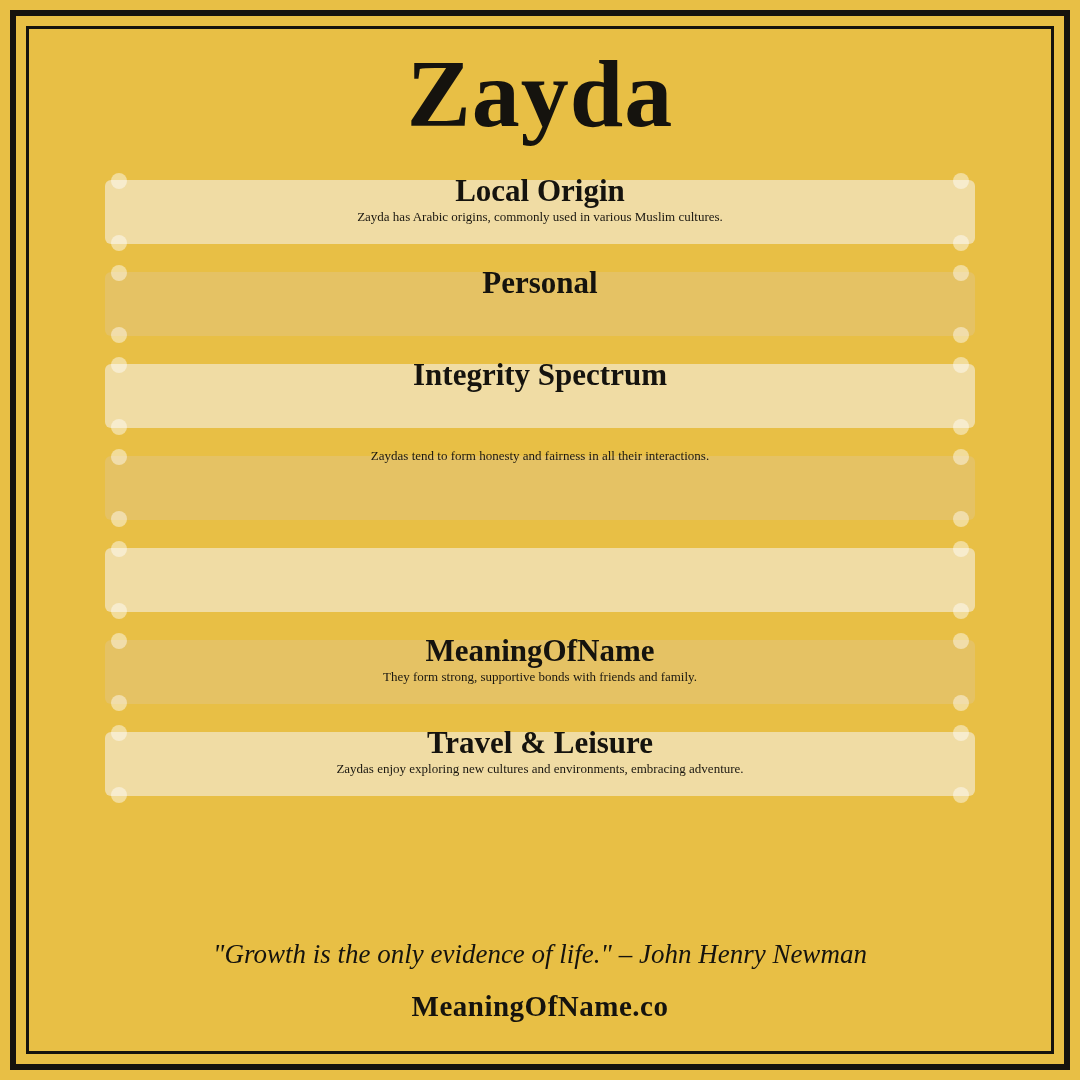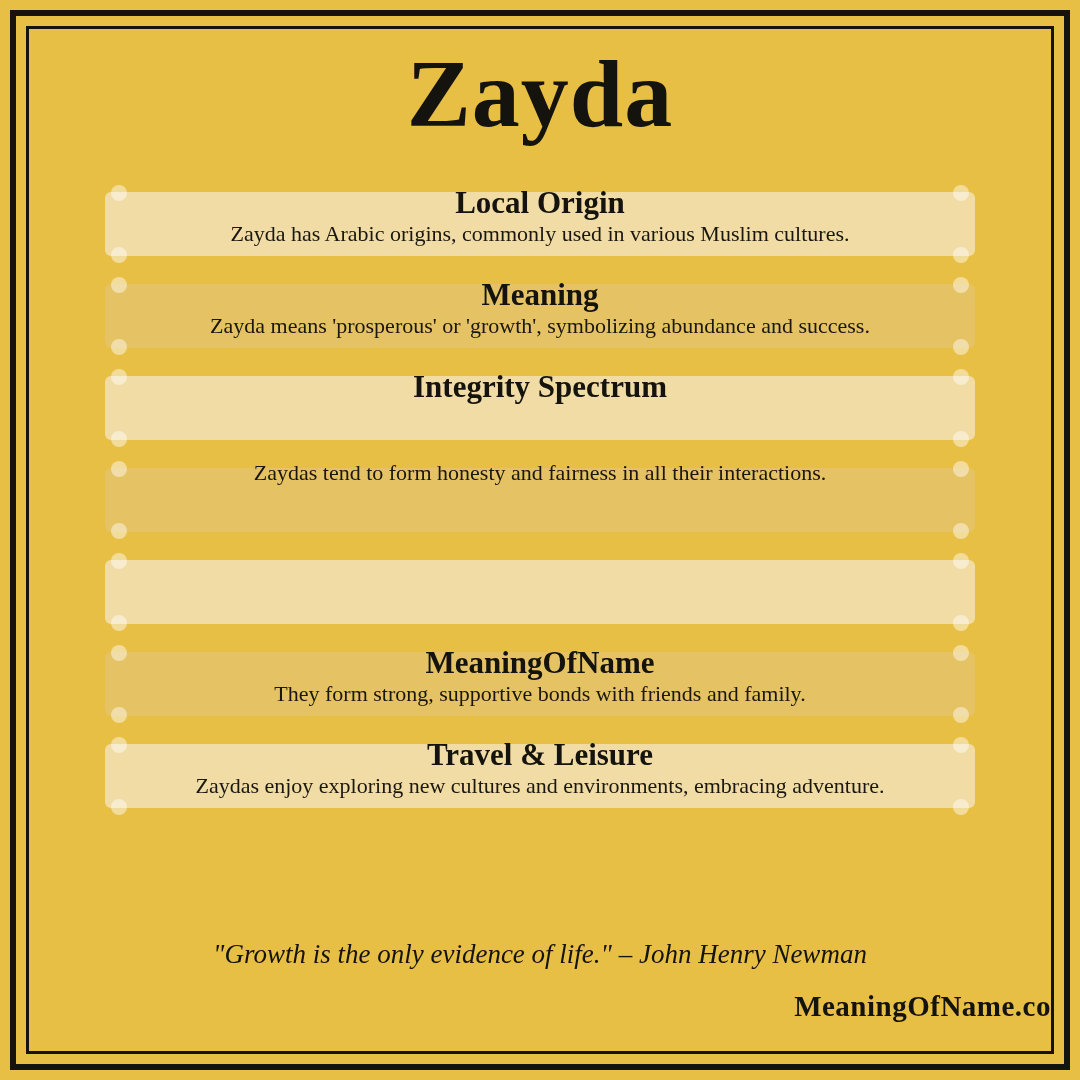--- a/index.html
+++ b/index.html
@@ -52,21 +52,21 @@
     text-align: center;
     font-size: 96px;
     font-weight: bold;
     color: #15130e;
     letter-spacing: 1px;
     margin-top: 12px;
     line-height: 1.1;
     font-family: "Liberation Serif", serif;
   }
   .sections {
-    margin-top: 36px;
+    margin-top: 24px;
     padding: 0 76px;
   }
   .section {
     position: relative;
     height: 82px;
     margin-bottom: 10px;
     border-radius: 10px;
     box-sizing: border-box;
   }
   .section .bar {
@@ -98,21 +98,21 @@
   .sec-title {
     font-size: 31px;
     font-weight: bold;
     color: #15130e;
     line-height: 1.15;
     margin: 0;
     padding-top: 2px;
     font-family: "Liberation Serif", serif;
   }
   .sec-desc {
-    font-size: 22px;
+    font-size: 13px;
     color: #1a1710;
     line-height: 1.2;
     margin: 0;
     padding-top: 1px;
     font-family: "Liberation Serif", serif;
   }
   .footer {
     position: absolute;
     left: 0; right: 0;
     bottom: 28px;
@@ -124,21 +124,20 @@
     color: #15130e;
     margin-bottom: 20px;
     font-family: "Liberation Serif", serif;
   }
   .brand {
     font-size: 29px;
     font-weight: bold;
     color: #15130e;
     letter-spacing: 0.5px;
     font-family: "Liberation Serif", serif;
-    text-align: right;
   }
 </style>
 </head>
 <body>
 
 <div class="card">
   <div class="outer-border"></div>
   <div class="inner-border"></div>
 
   <div class="content">
@@ -159,22 +158,21 @@
         </div>
       </div>
 
       <div class="section dark">
         <div class="bar"></div>
         <div class="stud tl"></div>
         <div class="stud tr"></div>
         <div class="stud bl"></div>
         <div class="stud br"></div>
         <div class="txt">
-          <p class="sec-title">Meaning</p>
-          <p class="sec-desc">Zayda means 'prosperous' or 'growth', symbolizing abundance and success.</p>
+          <p class="sec-title">Personal</p>
         </div>
       </div>
 
       <div class="section light">
         <div class="bar"></div>
         <div class="stud tl"></div>
         <div class="stud tr"></div>
         <div class="stud bl"></div>
         <div class="stud br"></div>
         <div class="txt">

